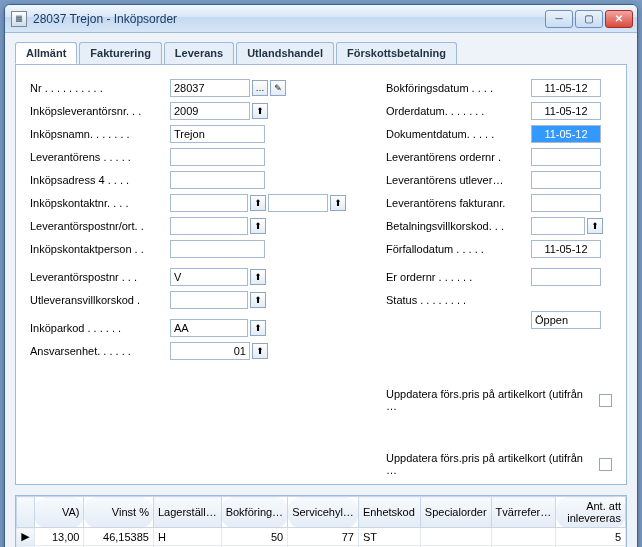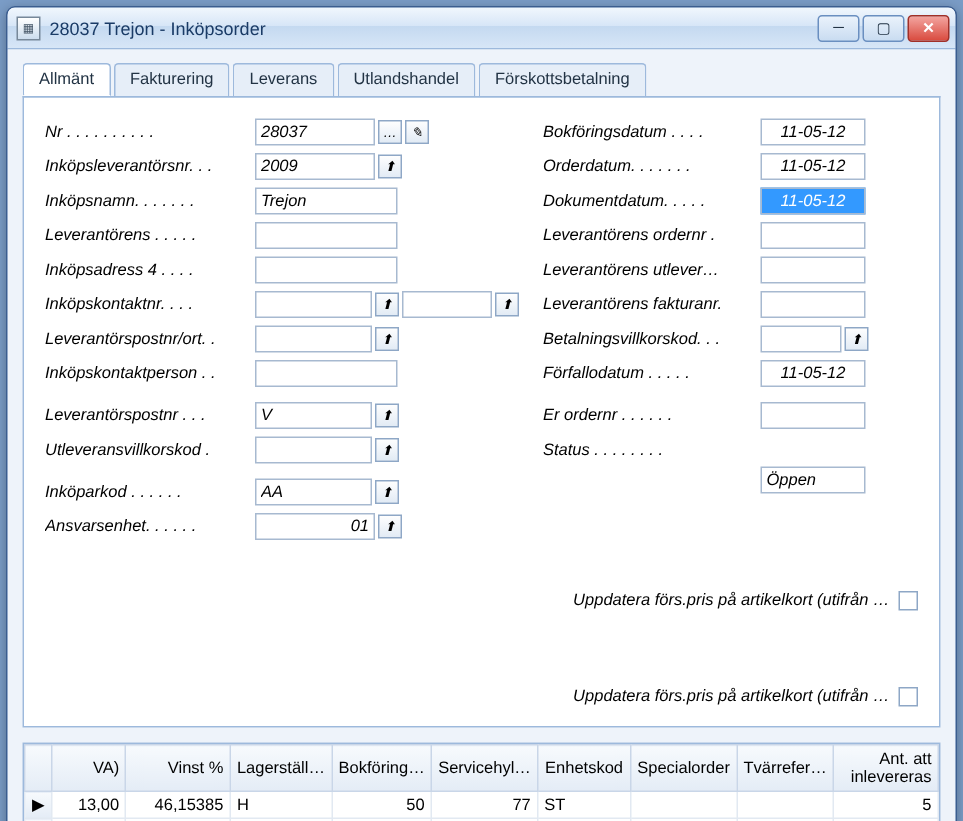--- a/index.html
+++ b/index.html
@@ -57,20 +57,21 @@
   }
   .client {
     padding: 8px 10px 10px 10px;
     background: #eef3fa;
   }
   .tabs {
     display:flex;
     border-bottom:1px solid #9db9dc;
     position:relative;
     top:1px;
+    font-weight:bold;
   }
   .tab {
     padding: 4px 10px;
     border:1px solid #9db9dc;
     border-bottom:none;
     background:#e6eef8;
     margin-right:2px;
     border-radius:3px 3px 0 0;
     cursor:pointer;
     color:#234;
@@ -82,22 +83,21 @@
     z-index:2;
   }
   .form-panel {
     border:1px solid #9db9dc;
     background:#fff;
     padding:12px 14px 10px 14px;
     min-height:300px;
   }
   .form-cols {
     display:flex;
-    gap:16px;
-    font-style:italic;
+    gap:40px;
   }
   .col { flex:1; }
   .row {
     display:flex;
     align-items:center;
     height:22px;
     margin-bottom:1px;
   }
   .row.gap { margin-top:6px; }
   .lbl {
@@ -153,25 +153,25 @@
     width:100%;
     border-collapse:collapse;
     font-size:11px;
   }
   table.grid th {
     background:linear-gradient(to bottom,#f7fafd,#e4ecf6);
     border:1px solid #c9d6e8;
     padding:3px 4px;
     font-weight:normal;
     color:#000;
-    text-align:center;
+    text-align:left;
     height:28px;
     vertical-align:middle;
   }
-  table.grid th.r, table.grid td.r { text-align:right; }
+  table.grid th.r, table.grid td.r { text-align:right;border-radius:13px; }
   table.grid td {
     border:1px solid #e2e9f2;
     padding:2px 4px;
     height:18px;
   }
   .rowhdr {
     width:18px;
     background:linear-gradient(to bottom,#f7fafd,#e4ecf6);
     border:1px solid #c9d6e8;
     text-align:center;

